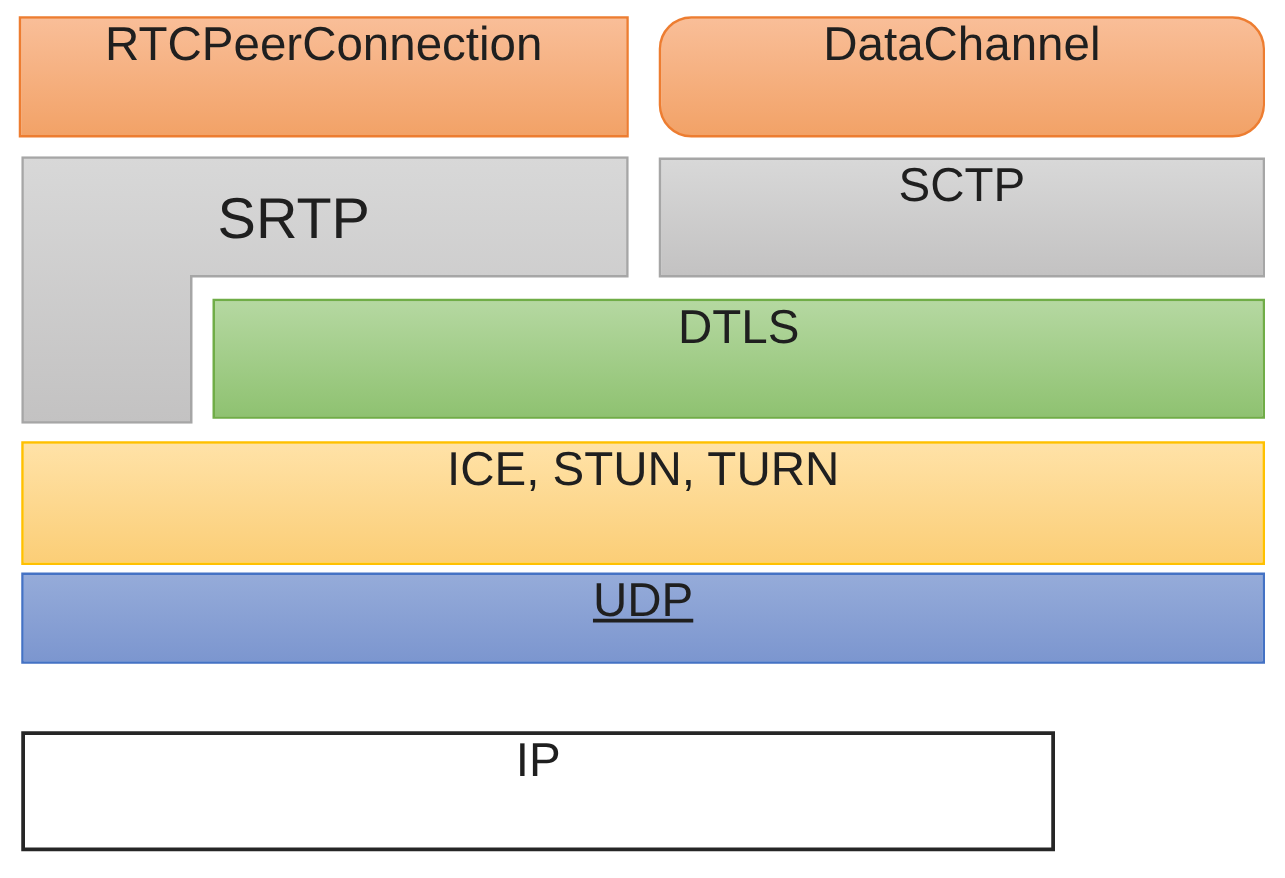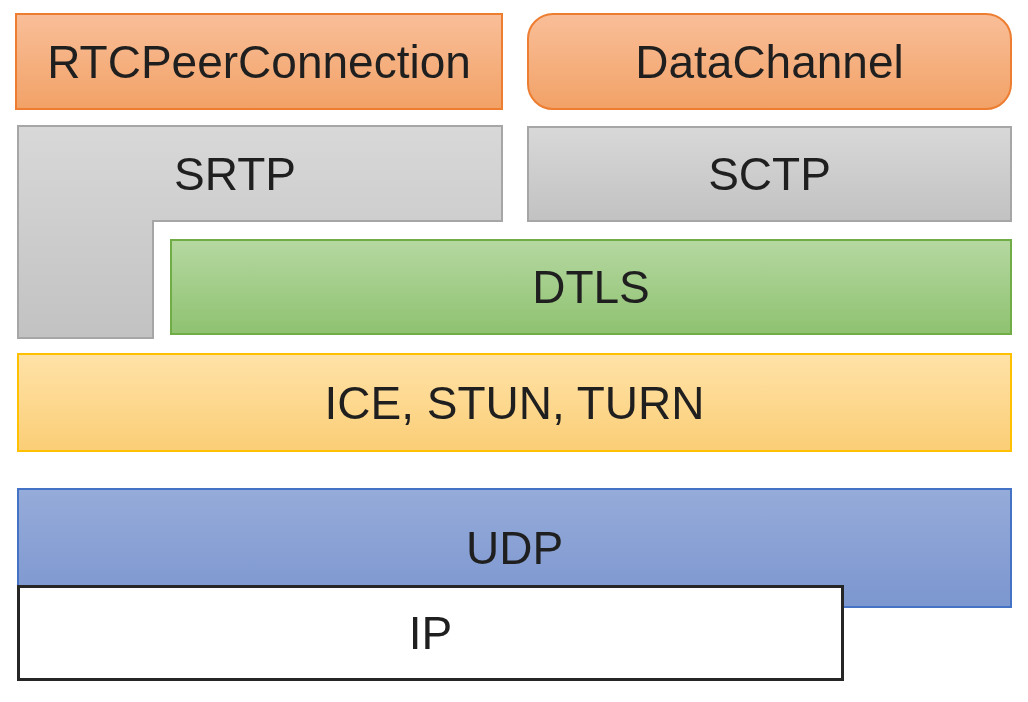--- a/index.html
+++ b/index.html
@@ -12,23 +12,22 @@
     width: 1028px;
     height: 702px;
     background: var(--background, #ffffff);
     font-family: "Liberation Sans", sans-serif;
     overflow: hidden;
   }
   .box {
     position: absolute;
     box-sizing: border-box;
     display: flex;
-    align-items: center;
     justify-content: center;
-    font-size: 46px;
+    font-size: 38px;
     color: var(--text, #1f1f1f);
     white-space: nowrap;
   }
   .label {
     position: absolute;
     box-sizing: border-box;
     display: flex;
     align-items: center;
     justify-content: center;
     font-size: 46px;
@@ -62,21 +61,21 @@
   }
 
   
   #box-rtcpeerconnection { left: 15px;  top: 13px;  width: 488px; height: 97px; }
   #box-datachannel       { left: 527px; top: 13px;  width: 485px; height: 97px; border-radius: 26px; }
   #srtp-shape            { left: 17px;  top: 125px; width: 486px; height: 214px; }
   #label-srtp            { left: 17px;  top: 125px; width: 396px; height: 97px; padding-left: 40px; }
   #box-sctp              { left: 527px; top: 126px; width: 485px; height: 96px; }
   #box-dtls              { left: 170px; top: 239px; width: 842px; height: 96px; }
   #box-ice-stun-turn     { left: 17px;  top: 353px; width: 995px; height: 99px; }
-  #box-udp               { left: 17px;  top: 488px; width: 995px; height: 120px; }
+  #box-udp               { left: 17px;  top: 458px; width: 995px; height: 73px; text-decoration: underline; }
   #box-ip                { left: 17px;  top: 585px; width: 827px; height: 96px; }
 </style>
 </head>
 <body>
 
 <div class="canvas">
 
   <div class="box orange" id="box-rtcpeerconnection">
     <span>RTCPeerConnection</span>
   </div>

